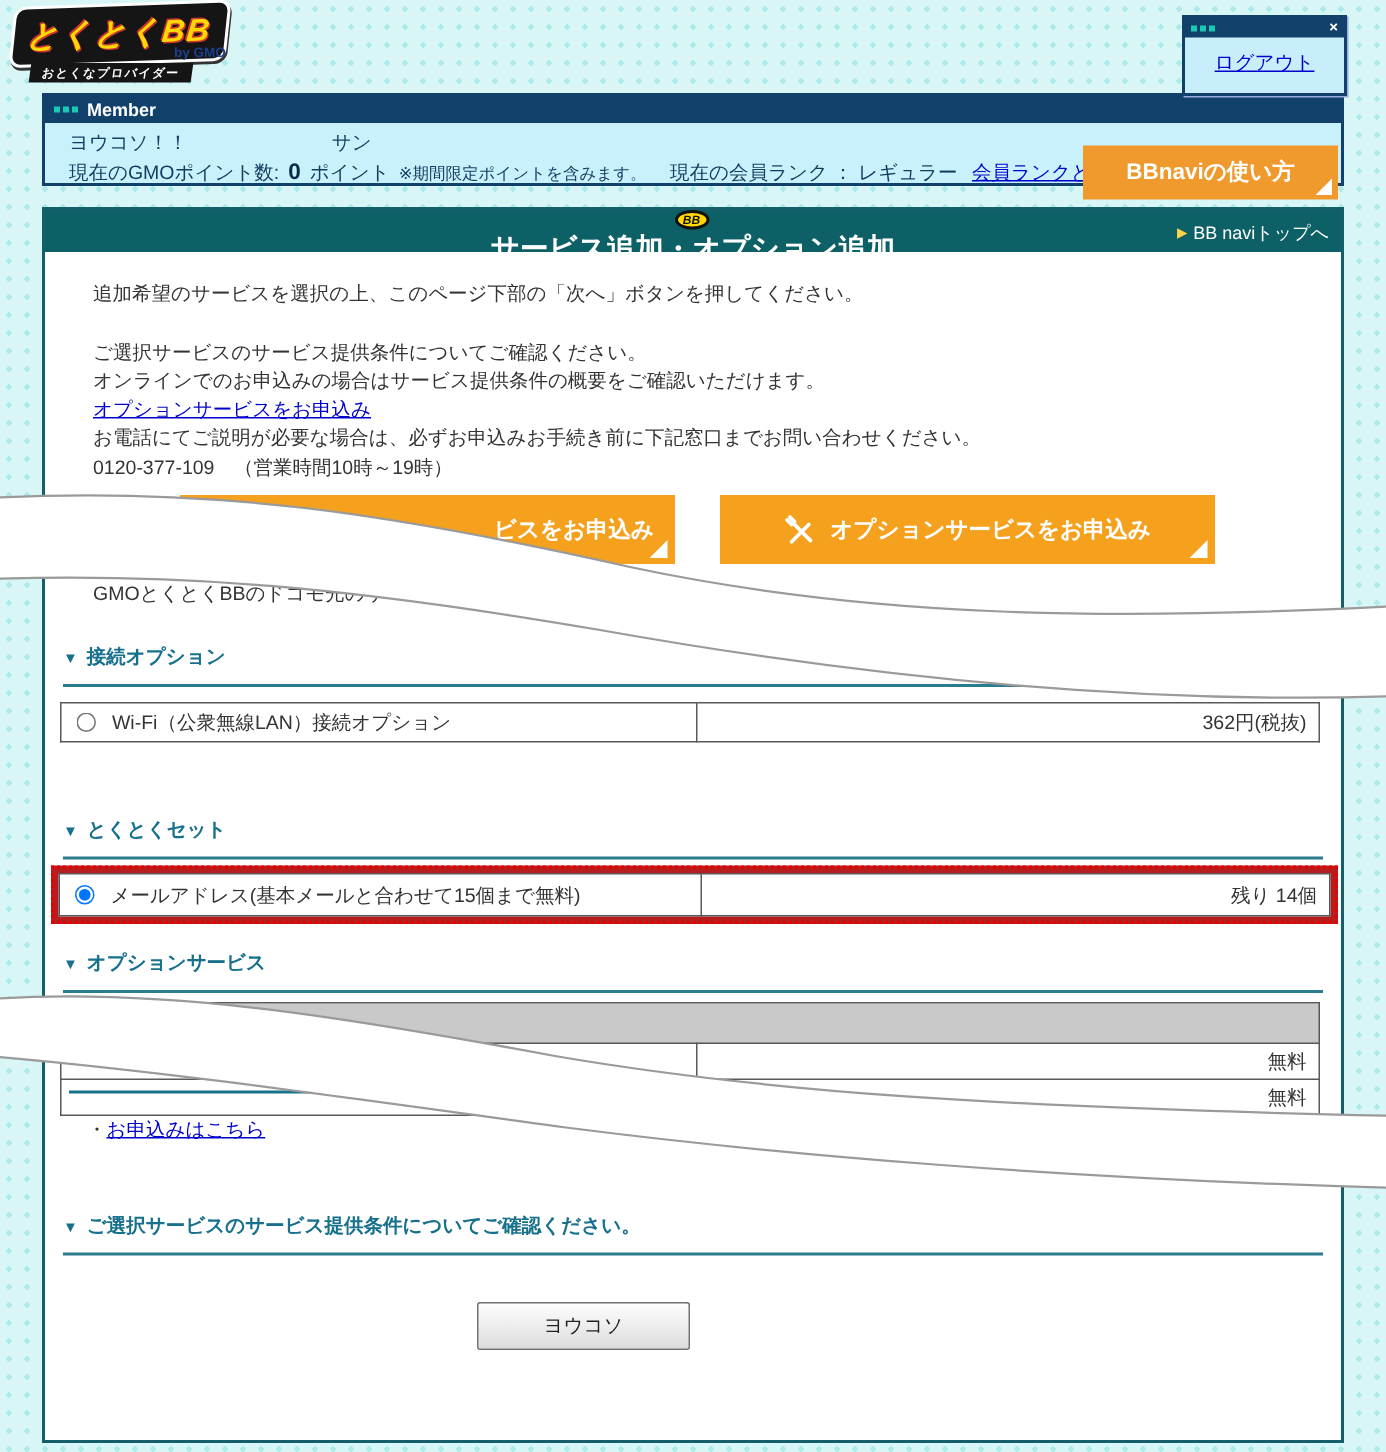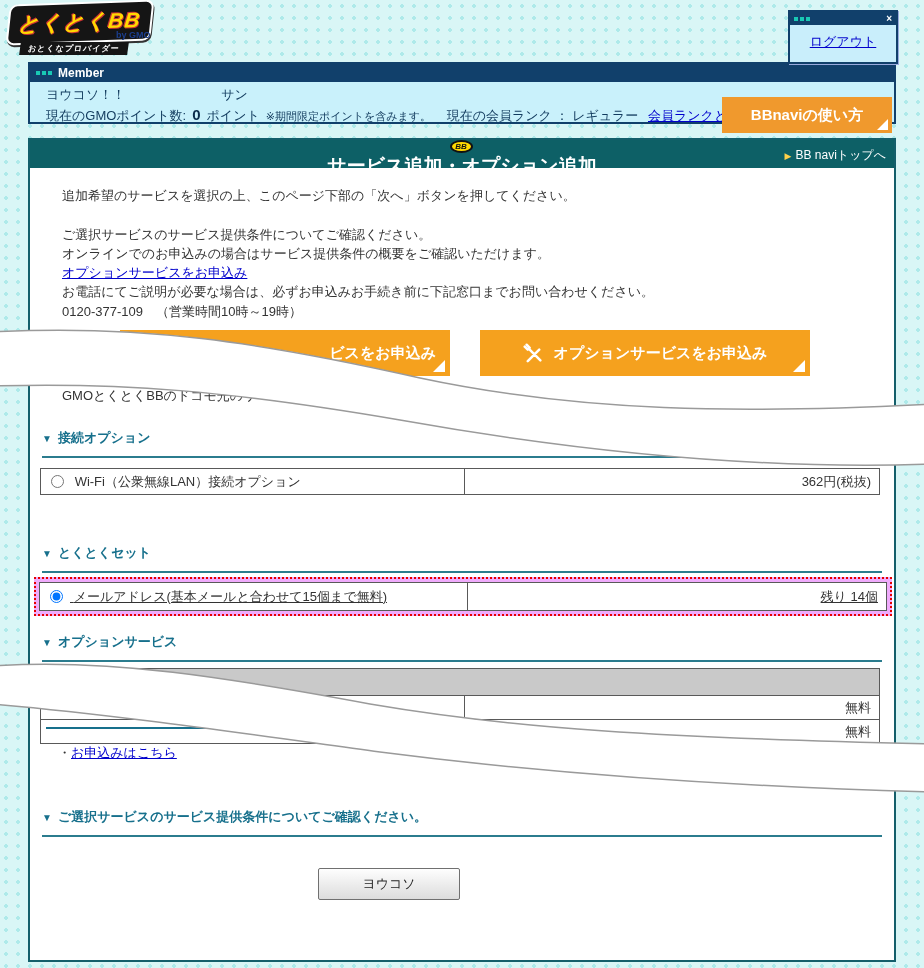--- a/index.html
+++ b/index.html
@@ -64,21 +64,21 @@
   
   .sec{position:absolute;left:12px;width:840px;color:#17708c;font-weight:bold;font-size:13px;
     border-bottom:2px solid #2b7c8e;padding-bottom:9px;}
   .sec .mk{font-size:10px;margin-right:6px;}
   table.opt{border-collapse:collapse;width:840px;background:#fff;}
   table.opt td{border:1px solid #595959;font-size:13px;padding:0 8px;}
   td.optlabel{width:50.5%;}
   td.optprice{text-align:right;padding-right:10px;}
   tr.h26 td{height:25px;}
   input[type=radio]{width:13px;height:13px;margin:0 7px 0 2px;vertical-align:-2px;}
-  .reddot{position:absolute;left:4px;top:437px;width:848px;border:2px dotted #e60000;padding:3px;background:#f0abfc;text-decoration:underline;}
+  .reddot{position:absolute;left:4px;top:437px;width:848px;border:2px dotted #e60000;padding:3px;background:#b91c1c;}
   .reddot table.opt{width:100%;}
   .gray-head td{background:#c9c9c9;height:26px;}
   .teal-frag{position:absolute;left:16px;top:587px;width:182px;border-top:2px solid #17708c;}
   .bullet-link{position:absolute;left:28px;top:604px;}
   .sec-confirm{border-bottom-width:2px;}
   
   .gbtn{position:absolute;height:30px;background:linear-gradient(#fefefe,#dcdcdc);border:1px solid #707070;
     font-size:13px;color:#222;display:flex;align-items:center;justify-content:center;cursor:pointer;border-radius:2px;}
   .cancel{left:288px;top:728px;width:140px;}
   .red-highlight{position:absolute;left:425px;top:712px;width:167px;height:40px;border:9px solid #e60000;background:#fff;padding:4px;z-index:55;}

